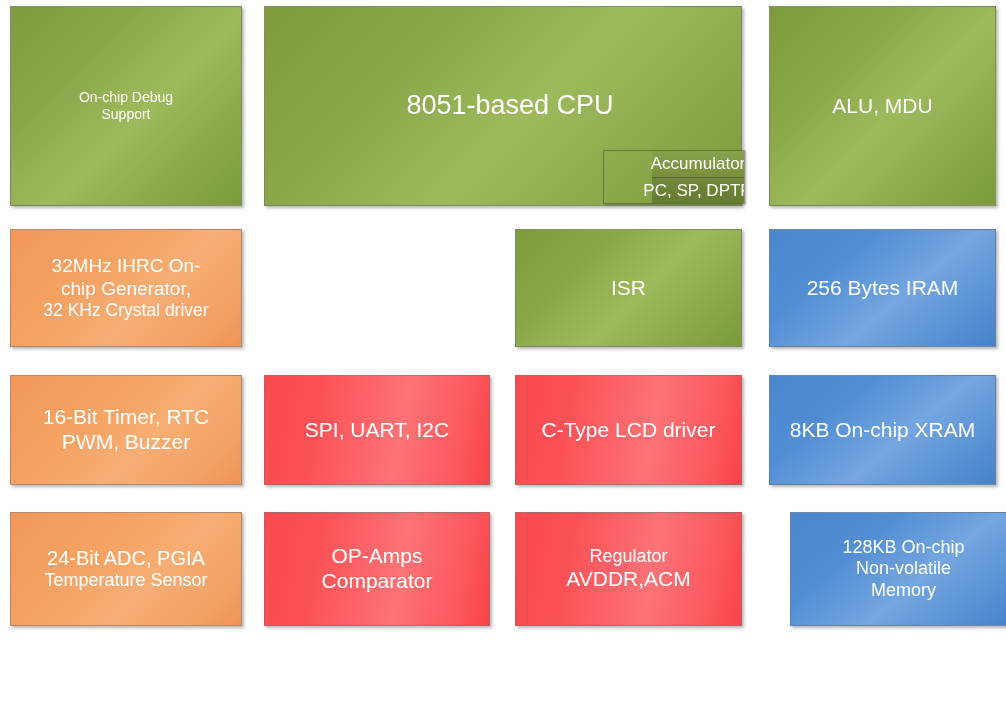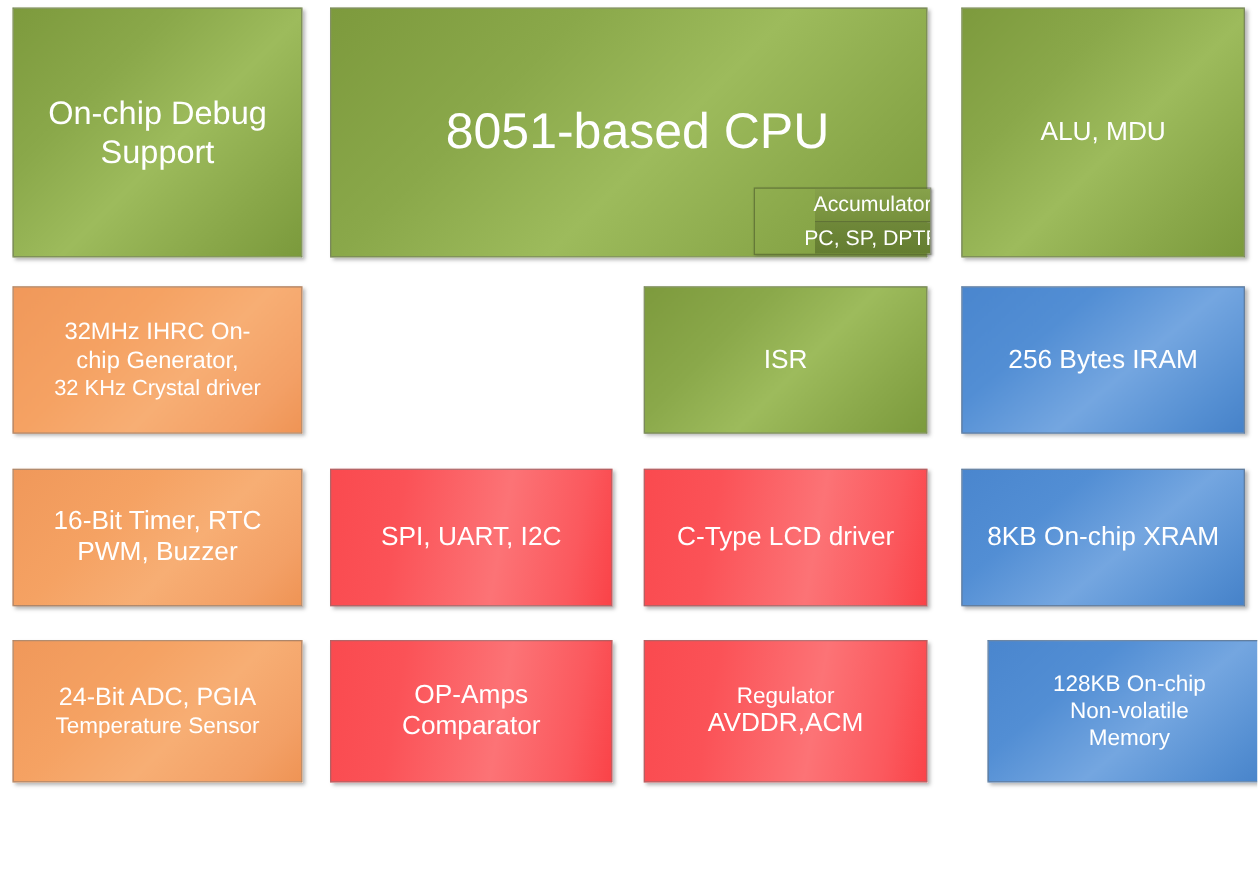--- a/index.html
+++ b/index.html
@@ -70,22 +70,22 @@
 
   #blk-adc        { left: 10px;  top: 512px; width: 232px; height: 114px; }
   #blk-opamp      { left: 264px; top: 512px; width: 226px; height: 114px; }
   #blk-reg        { left: 515px; top: 512px; width: 227px; height: 114px; }
   #blk-flash      { left: 769px; top: 512px; width: 227px; height: 114px; }
 
   #blk-gpio       { left: 10px;  top: 654px; width: 986px; height: 56px;
                     border: 1px solid rgba(140,135,150,0.6); }
 
   
-  #blk-debug  { font-size: 26px; text-align: center; }
-  #blk-cpu    { font-size: 40px; padding-left: 20px; }
+  #blk-debug  { font-size: 14px; text-align: center; }
+  #blk-cpu    { font-size: 27px; padding-left: 20px; }
   #blk-alu    { font-size: 21px; }
 
   #blk-ihrc   { font-size: 19px; }
   #blk-ihrc .small { font-size: 17.5px; }
   #blk-reset  { font-size: 21px; }
   #blk-isr    { font-size: 21px; }
   #blk-iram   { font-size: 21px; }
 
   #blk-timer  { font-size: 21px; }
   #blk-spi    { font-size: 21px; }

